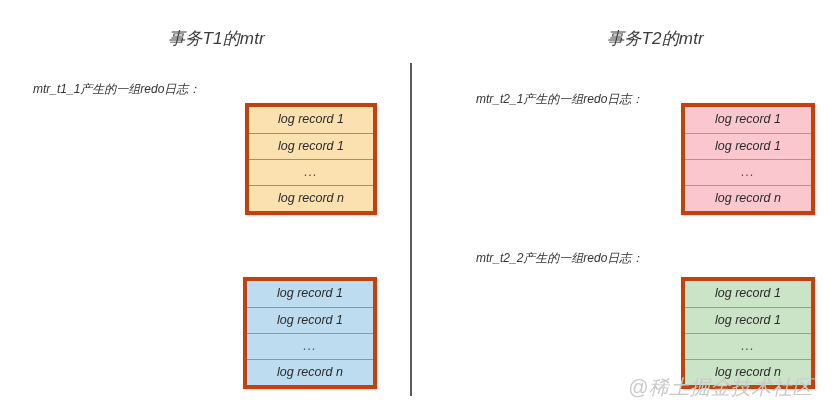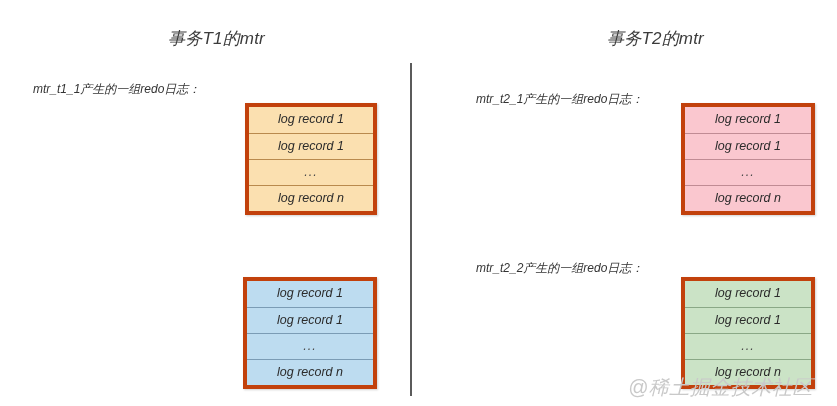--- a/index.html
+++ b/index.html
@@ -45,21 +45,21 @@
   
   .caption {
     position: absolute;
     font-size: 12px;
     color: #333333;
     white-space: nowrap;
   }
   #cap-t1-1 { left: 33px;  top: 81px; }
   #cap-t1-2 { left: 33px;  top: 251px; }
   #cap-t2-1 { left: 476px; top: 79px; margin-top: 12px; }
-  #cap-t2-2 { left: 476px; top: 260px; }
+  #cap-t2-2 { left: 476px; top: 250px; }
 
   
   .stack {
     position: absolute;
     box-sizing: border-box;
     border: 4px solid #c2410c;
     box-shadow: 1px 1px 2px rgba(0,0,0,0.18);
   }
   .stack .row {
     box-sizing: border-box;

